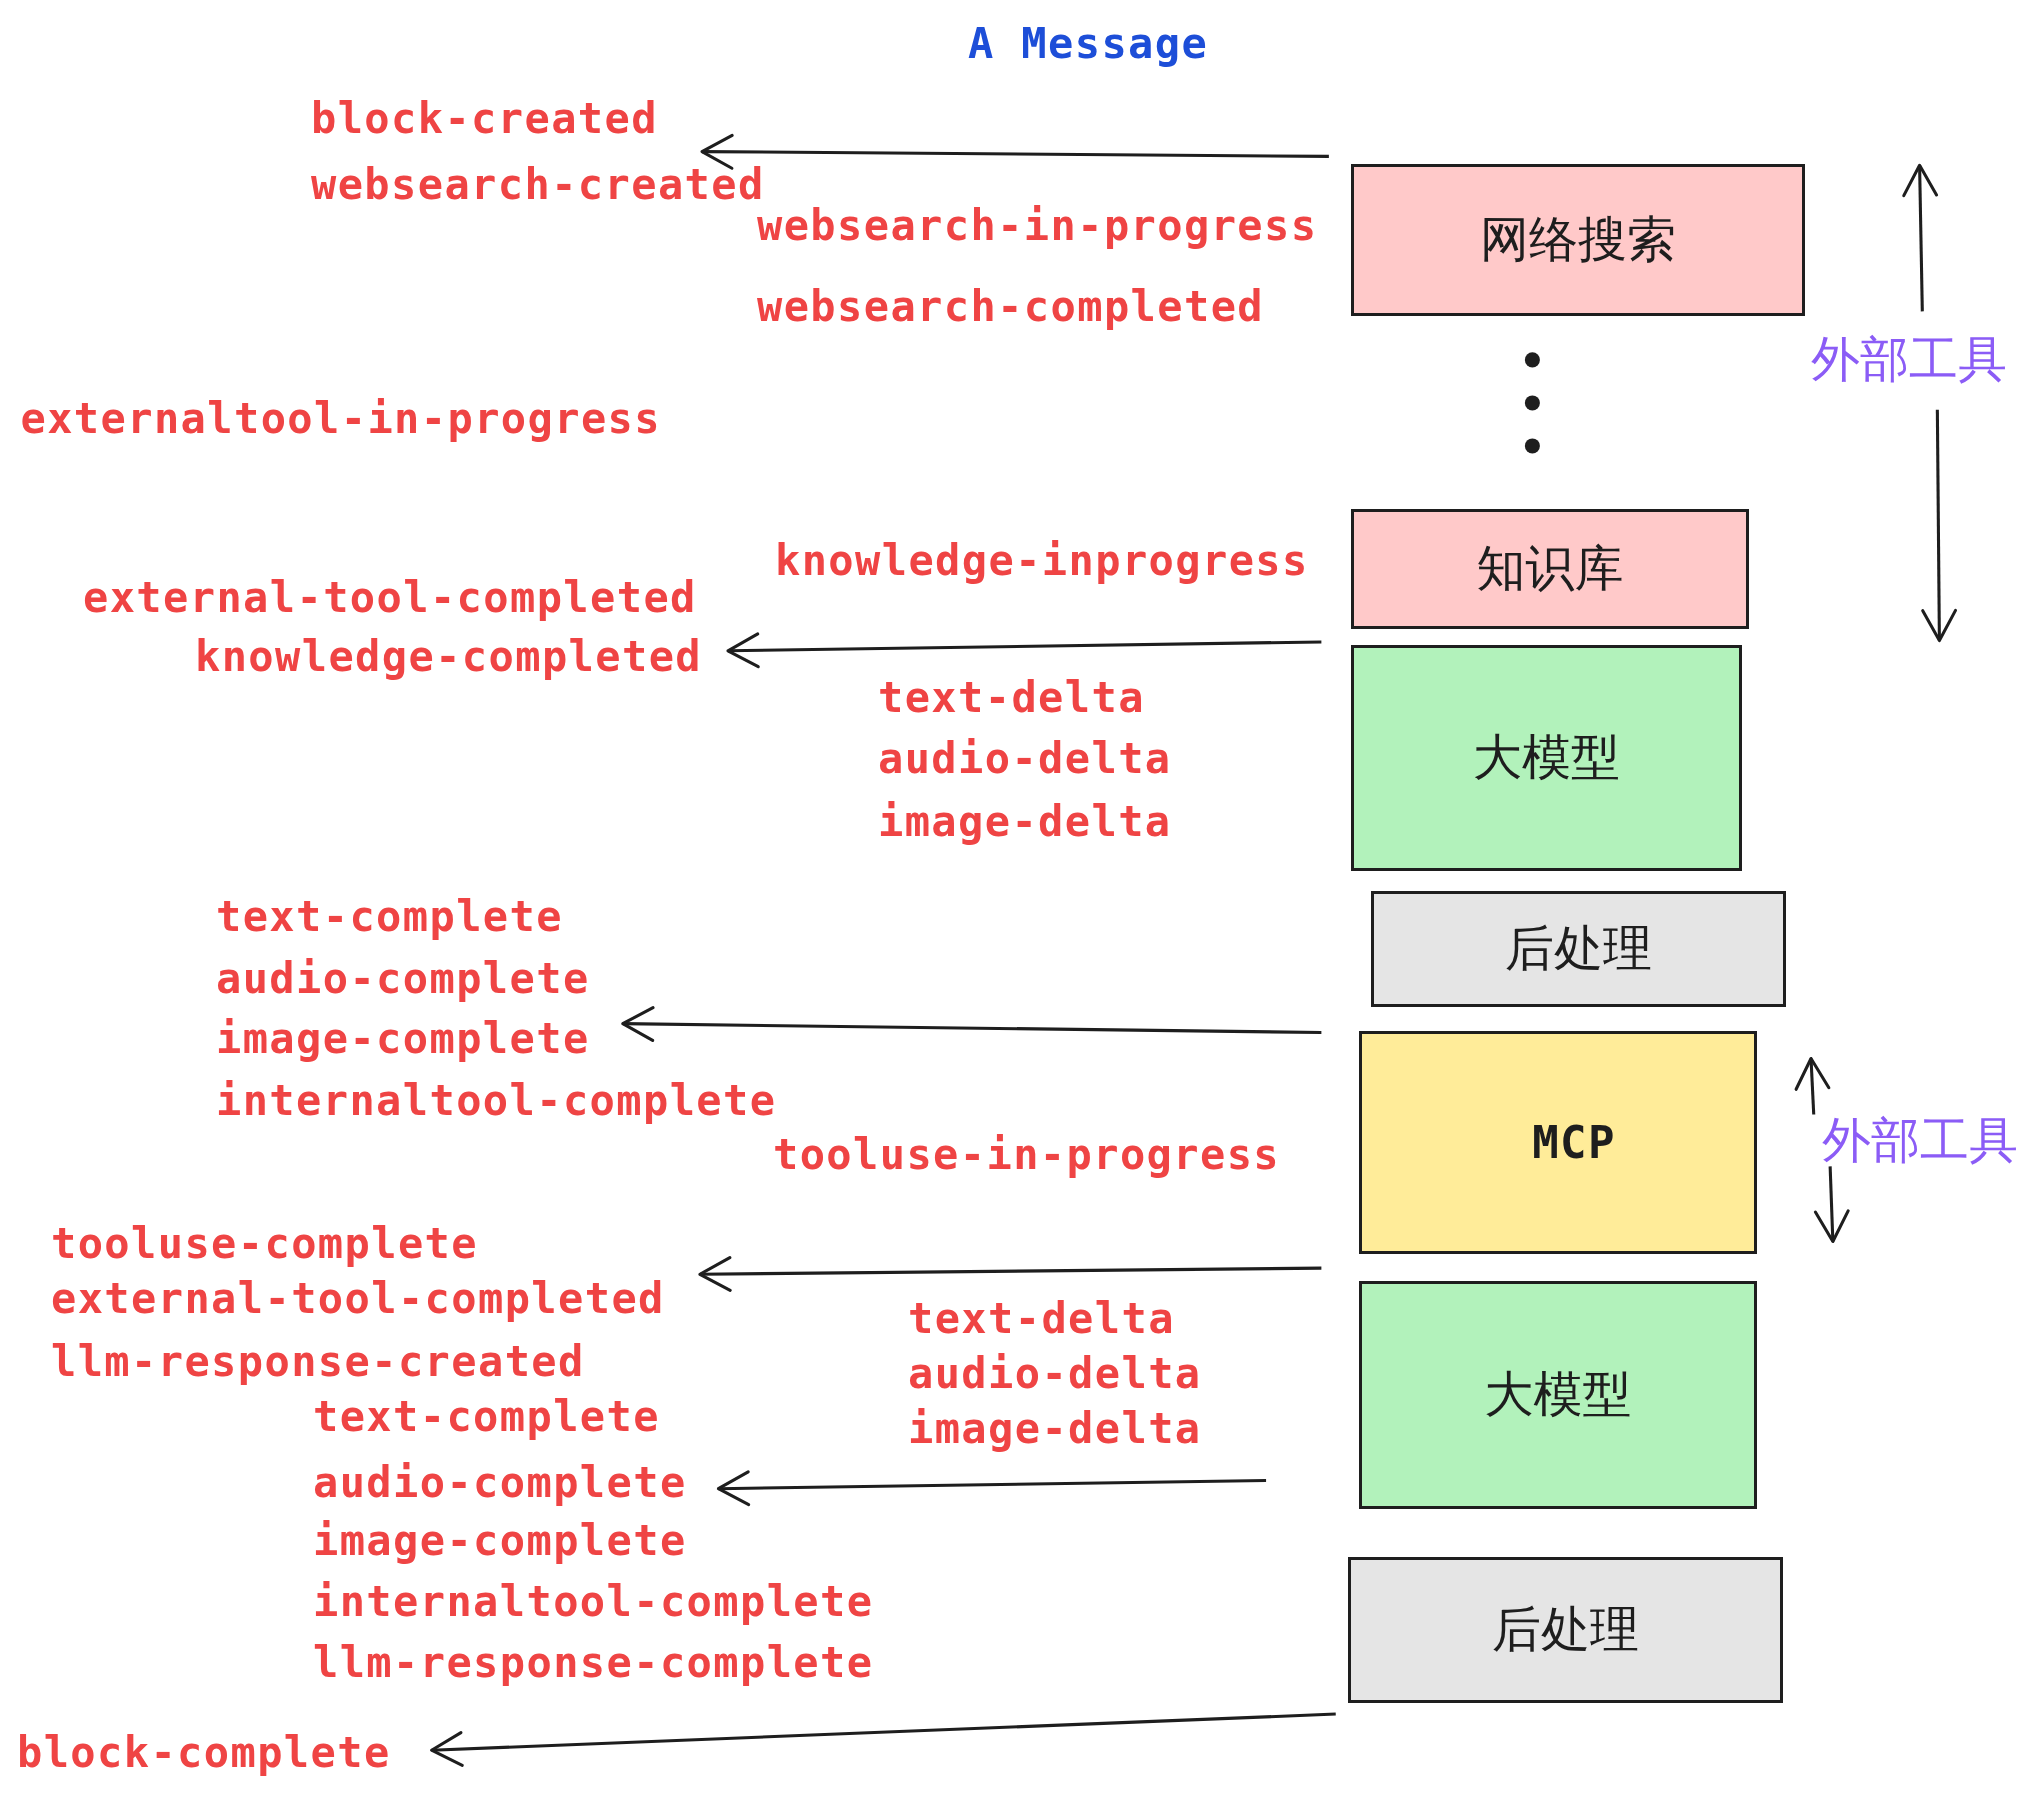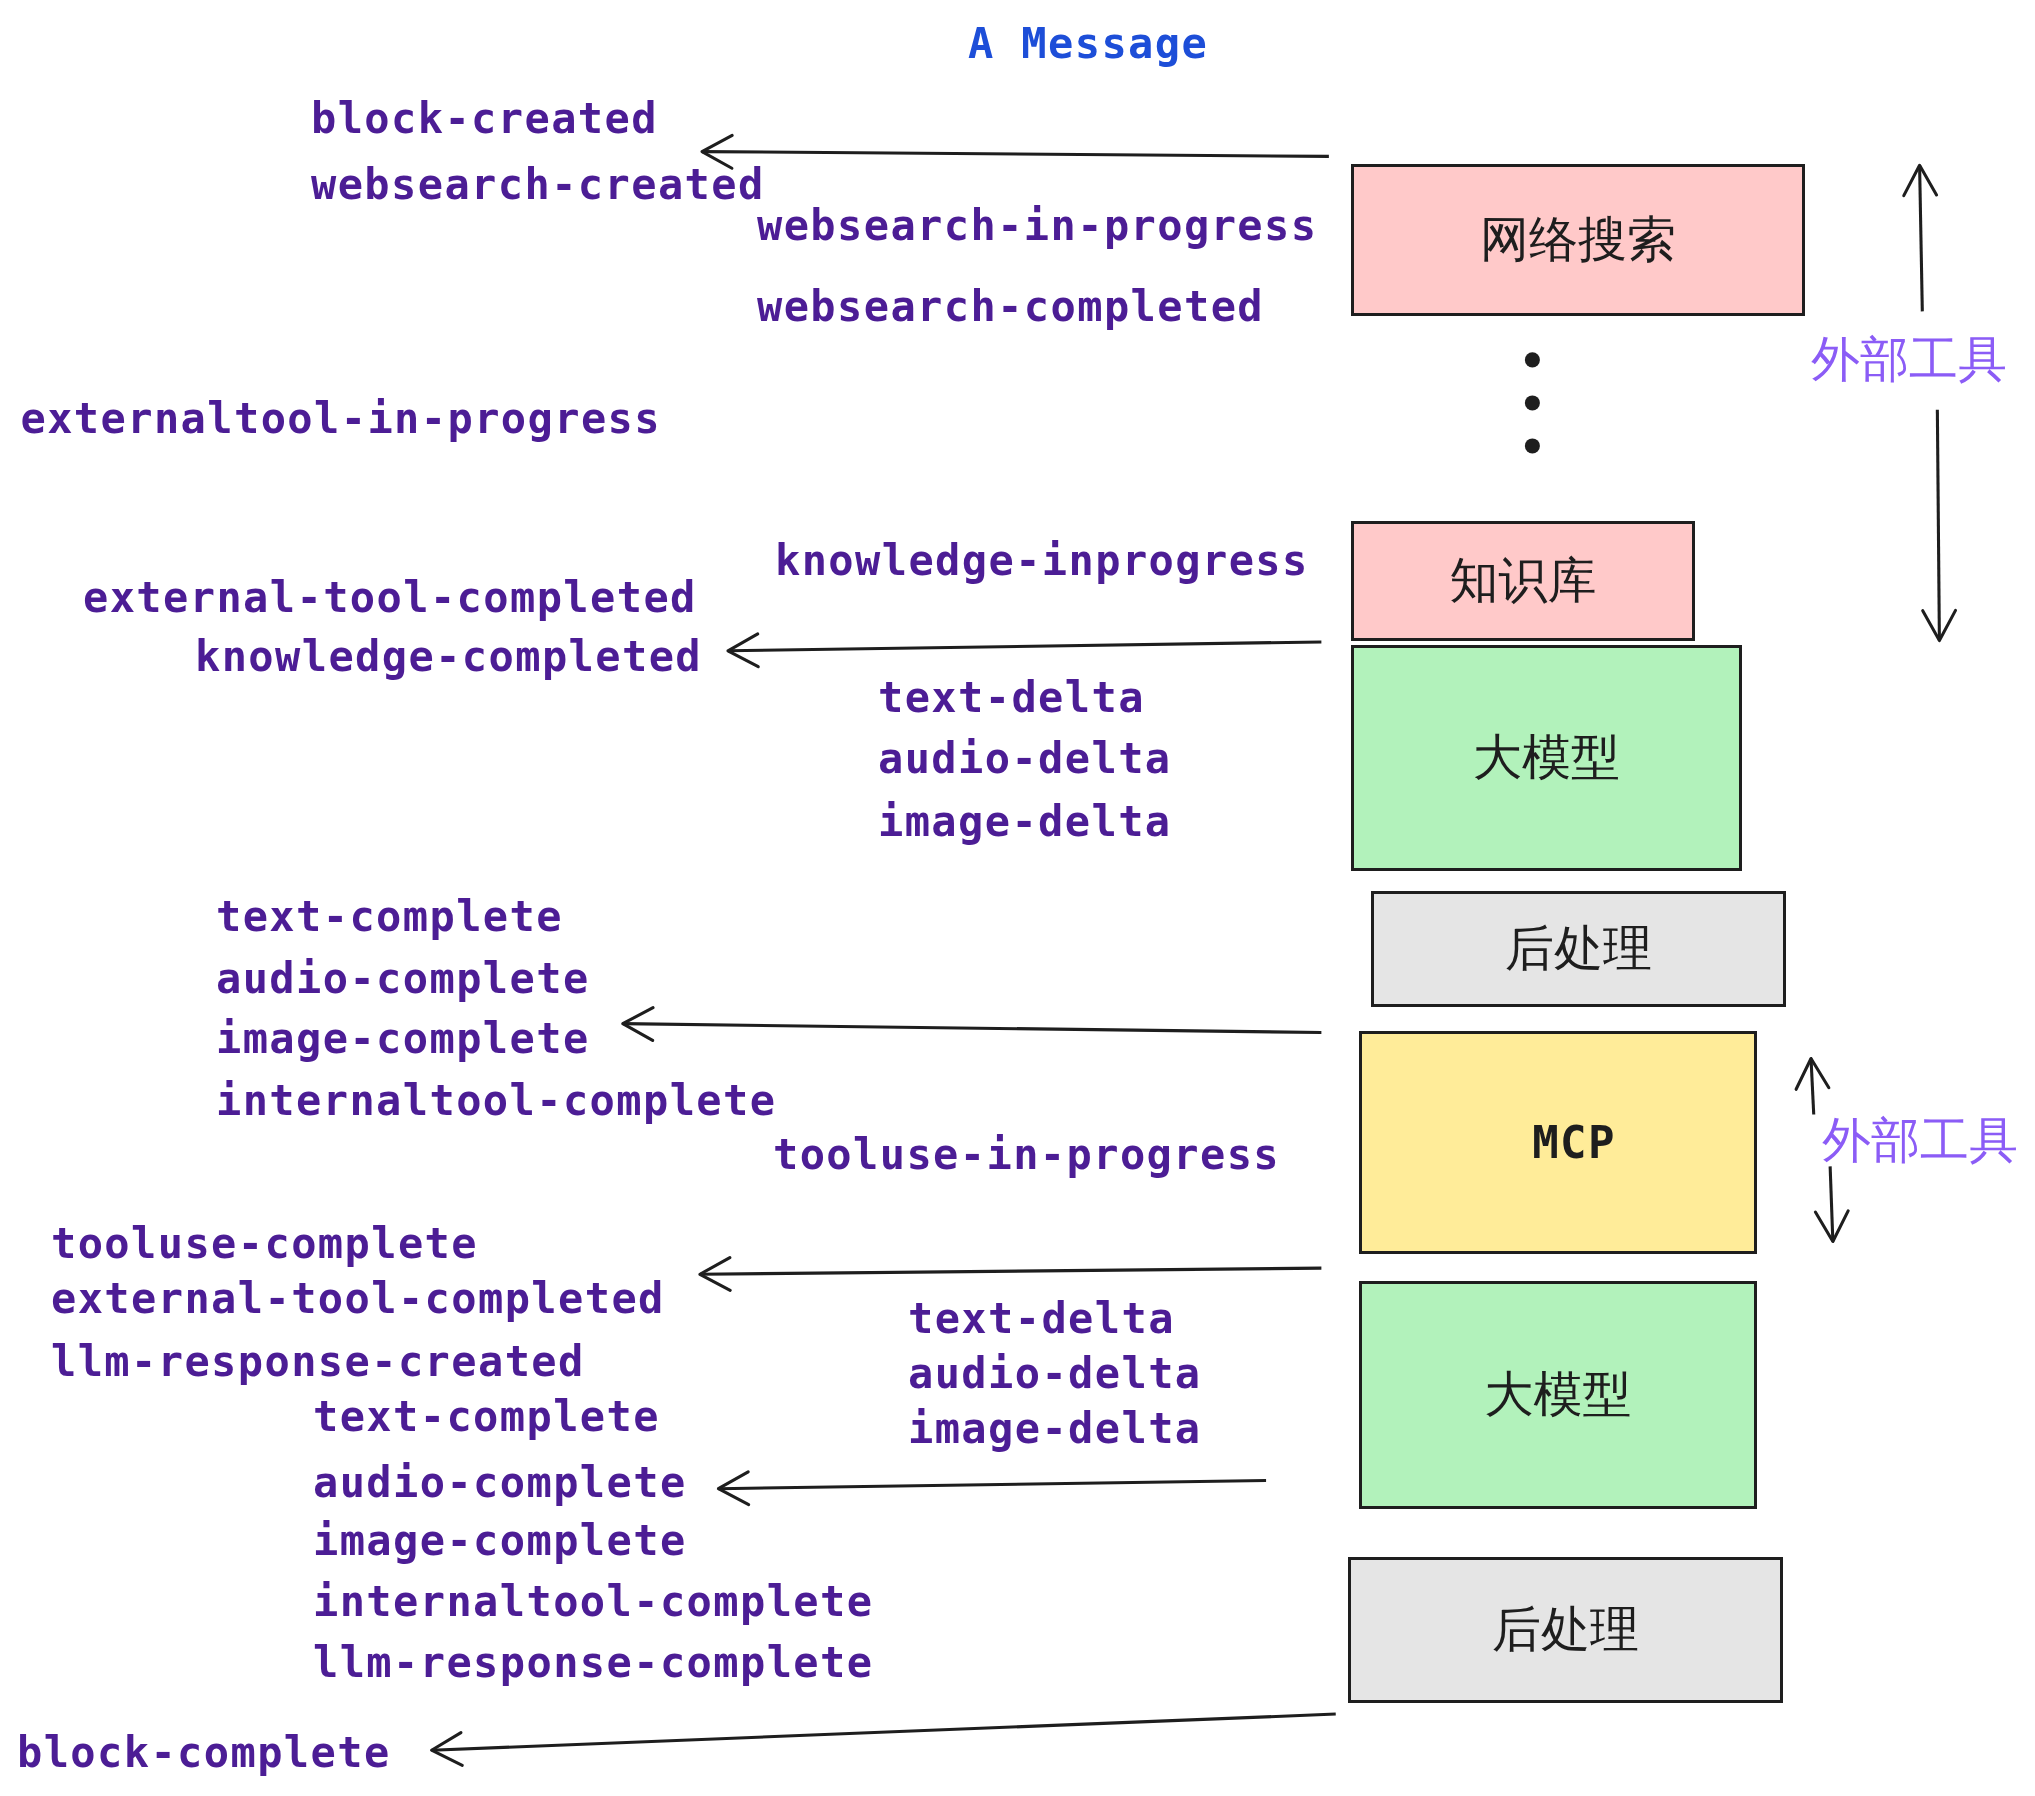--- a/index.html
+++ b/index.html
@@ -13,21 +13,21 @@
   }
   .ev {
     position: absolute;
     font-family: "DejaVu Sans Mono", monospace;
     font-size: 42px;
     font-weight: 600;
     letter-spacing: 1.4px;
     line-height: 60px;
     height: 60px;
     white-space: nowrap;
-    color: #4c1d95;
+    color: #ef4444;
   }
   .title {
     position: absolute;
     font-family: "DejaVu Sans Mono", monospace;
     font-size: 42px;
     font-weight: 700;
     letter-spacing: 1.4px;
     line-height: 60px;
     white-space: nowrap;
     color: #1d4ed8;
@@ -135,21 +135,21 @@
 
   <div class="ev" style="left:313px;  top:1387px;">text-complete</div>
   <div class="ev" style="left:313px;  top:1453px;">audio-complete</div>
   <div class="ev" style="left:313px;  top:1511px;">image-complete</div>
   <div class="ev" style="left:313px;  top:1572px;">internaltool-complete</div>
   <div class="ev" style="left:313px;  top:1633px;">llm-response-complete</div>
 
   <div class="ev" style="left:17px;   top:1723px;">block-complete</div>
 
   <div class="box pink" style="left:1351px; top:164px;  width:454px; height:152px;">网络搜索</div>
-  <div class="box pink" style="left:1351px; top:509px;  width:344px; height:120px;margin-top:12px;">知识库</div>
+  <div class="box pink" style="left:1351px; top:509px;  width:398px; height:120px;">知识库</div>
   <div class="box green" style="left:1351px; top:645px;  width:391px; height:226px;">大模型</div>
   <div class="box white" style="left:1371px; top:891px; width:415px; height:116px;">后处理</div>
   <div class="box yellow mono" style="left:1359px; top:1031px; width:398px; height:223px;">MCP</div>
   <div class="box green" style="left:1359px; top:1281px; width:398px; height:228px;">大模型</div>
   <div class="box white" style="left:1348px; top:1557px; width:435px; height:146px;">后处理</div>
 
   <div class="cjk" style="left:1811px; top:330px;">外部工具</div>
   <div class="cjk" style="left:1822px; top:1111px;">外部工具</div>
 
 </div>

